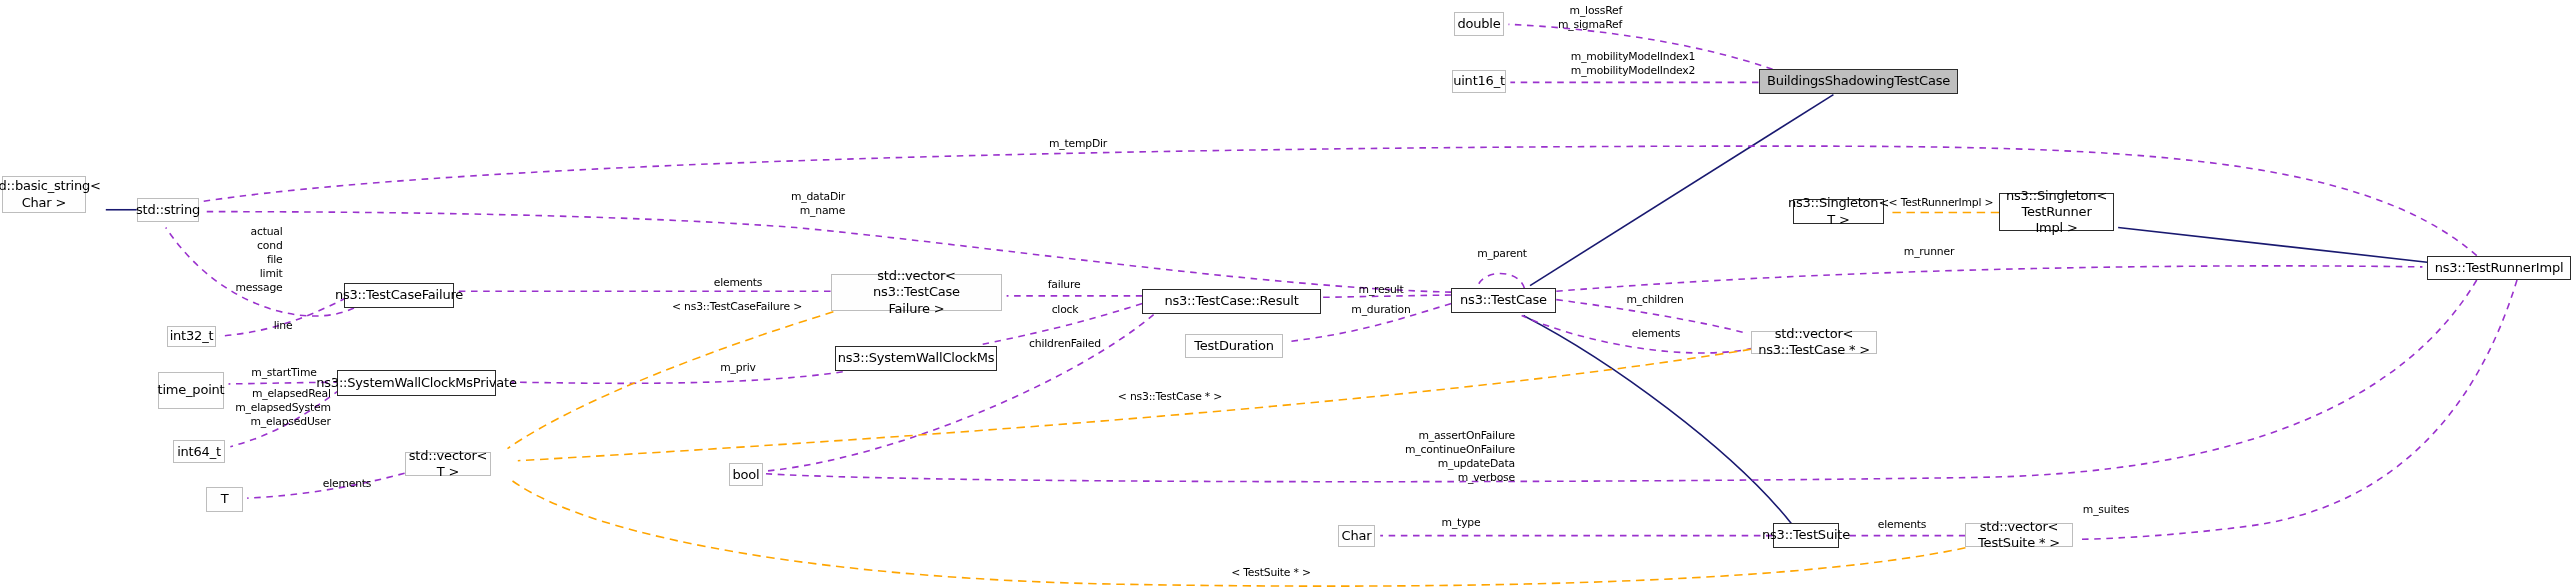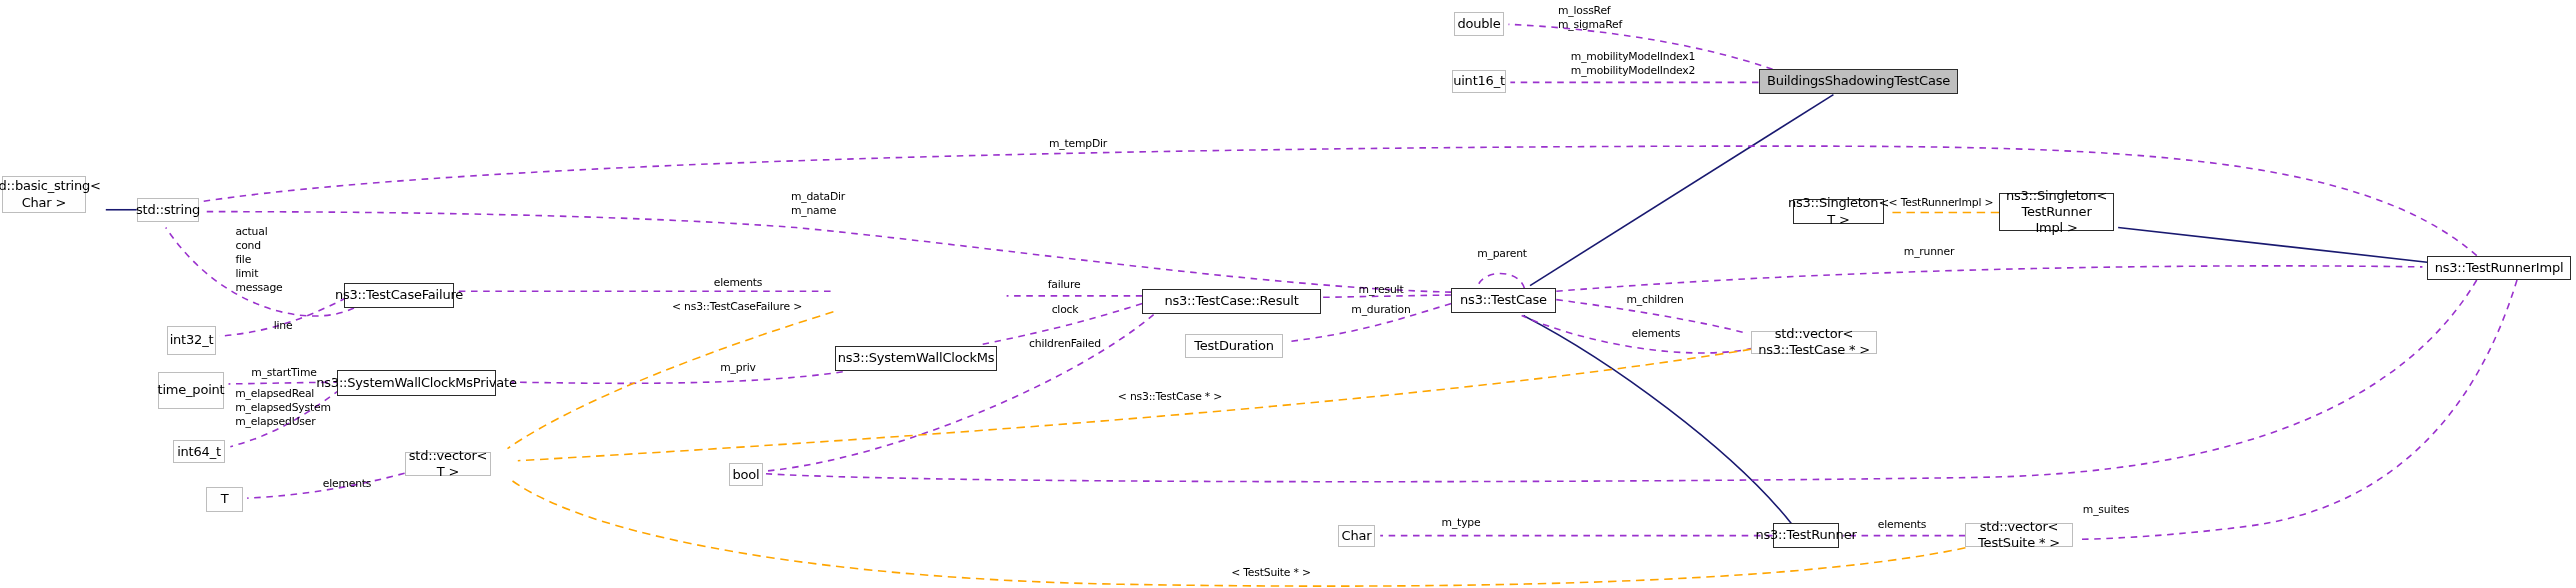--- a/index.html
+++ b/index.html
@@ -38,21 +38,21 @@
   }
   .node.bold{border:1.5px solid var(--c-bold-border);background:#ffffff;}
   .node.highlight{border:1.5px solid var(--c-bold-border);background:var(--c-highlight);}
   .elabel{
     position:absolute;
     transform:translateX(-50%);
     font-size:10.8px;line-height:14px;
     letter-spacing:-0.2px;
     color:#000;
     white-space:pre;
-    text-align:left;
+    text-align:right;
   }
 </style>
 </head>
 <body>
 
 <div id="stage">
 
   <svg id="edges" viewBox="0 0 2751 629">
     <defs>
       <marker id="arr-inh" viewBox="0 0 12 8" refX="11" refY="4" markerWidth="13" markerHeight="9" orient="auto" markerUnits="userSpaceOnUse">
@@ -102,37 +102,39 @@
     <path class="tpl" marker-end="url(#arr-tpl)" d="M 2099,585 C 1900,627 1500,629 1200,624 C 900,619 635,578 545,512"></path>
   </svg>
 
   <div class="node" style="left:1454px;top:12px;width:50px;height:24px">double</div>
   <div class="node" style="left:1452px;top:70px;width:54px;height:22.5px">uint16_t</div>
   <div class="node highlight" style="left:1759px;top:69px;width:199px;height:25px">BuildingsShadowingTestCase</div>
   <div class="node" style="left:1.9px;top:176px;width:84px;height:37px">std::basic_string&lt;
 Char &gt;</div>
   <div class="node" style="left:137px;top:198px;width:62px;height:24px">std::string</div>
   <div class="node bold" style="left:344px;top:283px;width:110px;height:25px">ns3::TestCaseFailure</div>
-  <div class="node" style="left:167px;top:326px;width:49px;height:29px">int32_t</div>
+  <div class="node" style="left:167px;top:326px;width:49px;height:21px">int32_t</div>
   <div class="node" style="left:158px;top:372px;width:66px;height:37px">time_point</div>
   <div class="node bold" style="left:337px;top:370px;width:159px;height:26px">ns3::SystemWallClockMsPrivate</div>
   <div class="node" style="left:173px;top:440px;width:52px;height:23.4px">int64_t</div>
   <div class="node" style="left:405px;top:452px;width:86px;height:24px">std::vector&lt; T &gt;</div>
   <div class="node" style="left:206px;top:487px;width:37px;height:25px">T</div>
+  <div class="node" style="left:831px;top:274px;width:171px;height:37px">std::vector&lt; ns3::TestCase
+Failure &gt;</div>
   <div class="node bold" style="left:835px;top:346px;width:162px;height:25px">ns3::SystemWallClockMs</div>
   <div class="node bold" style="left:1142px;top:289px;width:179px;height:25px">ns3::TestCase::Result</div>
   <div class="node" style="left:1185px;top:334px;width:98px;height:24px">TestDuration</div>
   <div class="node bold" style="left:1451px;top:288px;width:105px;height:25px">ns3::TestCase</div>
   <div class="node" style="left:729px;top:463px;width:34px;height:23.4px">bool</div>
   <div class="node bold" style="left:1793px;top:199px;width:91px;height:25px">ns3::Singleton&lt; T &gt;</div>
   <div class="node bold" style="left:1999px;top:193px;width:115px;height:38px">ns3::Singleton&lt; TestRunner
 Impl &gt;</div>
   <div class="node bold" style="left:2427px;top:256px;width:144px;height:24px">ns3::TestRunnerImpl</div>
   <div class="node" style="left:1751px;top:331px;width:126px;height:22.5px">std::vector&lt; ns3::TestCase * &gt;</div>
-  <div class="node bold" style="left:1773px;top:523px;width:66px;height:25px">ns3::TestRunner</div>
+  <div class="node bold" style="left:1773px;top:523px;width:66px;height:25px">ns3::TestSuite</div>
   <div class="node" style="left:1965px;top:523px;width:108px;height:24px">std::vector&lt; TestSuite * &gt;</div>
   <div class="node" style="left:1338px;top:525px;width:37px;height:21.5px">Char</div>
 
   <div class="elabel" style="left:1590px;top:3.7px">m_lossRef
 m_sigmaRef</div>
   <div class="elabel" style="left:1633px;top:50px">m_mobilityModelIndex1
 m_mobilityModelIndex2</div>
   <div class="elabel" style="left:1078px;top:137px">m_tempDir</div>
   <div class="elabel" style="left:818px;top:190px">m_dataDir
 m_name</div>
@@ -152,20 +154,24 @@
   <div class="elabel" style="left:283px;top:387px">m_elapsedReal
 m_elapsedSystem
 m_elapsedUser</div>
   <div class="elabel" style="left:1381px;top:283px">m_result</div>
   <div class="elabel" style="left:1381px;top:303px">m_duration</div>
   <div class="elabel" style="left:1502px;top:247px">m_parent</div>
   <div class="elabel" style="left:1655px;top:293px">m_children</div>
   <div class="elabel" style="left:1656px;top:327px">elements</div>
   <div class="elabel" style="left:1170px;top:390px">&lt; ns3::TestCase * &gt;</div>
   <div class="elabel" style="left:347px;top:477px">elements</div>
+  <div class="elabel" style="left:1460px;top:429px">m_assertOnFailure
+m_continueOnFailure
+m_updateData
+m_verbose</div>
   <div class="elabel" style="left:1461px;top:516px">m_type</div>
   <div class="elabel" style="left:1271px;top:566px">&lt; TestSuite * &gt;</div>
   <div class="elabel" style="left:1902px;top:518px">elements</div>
   <div class="elabel" style="left:2106px;top:503px">m_suites</div>
   <div class="elabel" style="left:1941px;top:196px">&lt; TestRunnerImpl &gt;</div>
   <div class="elabel" style="left:1929px;top:245px">m_runner</div>
 
 </div>
 
 

